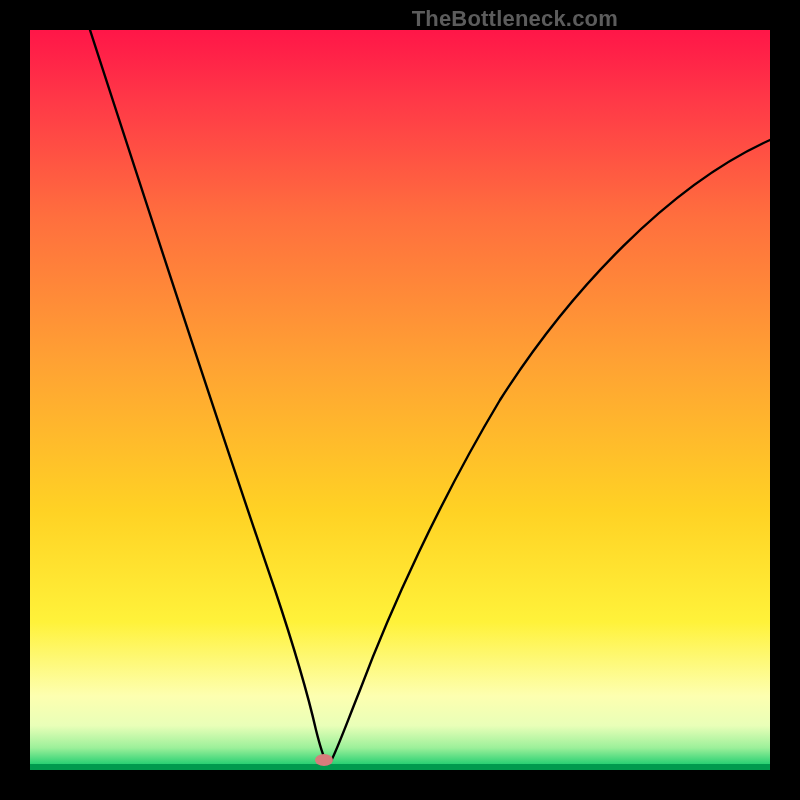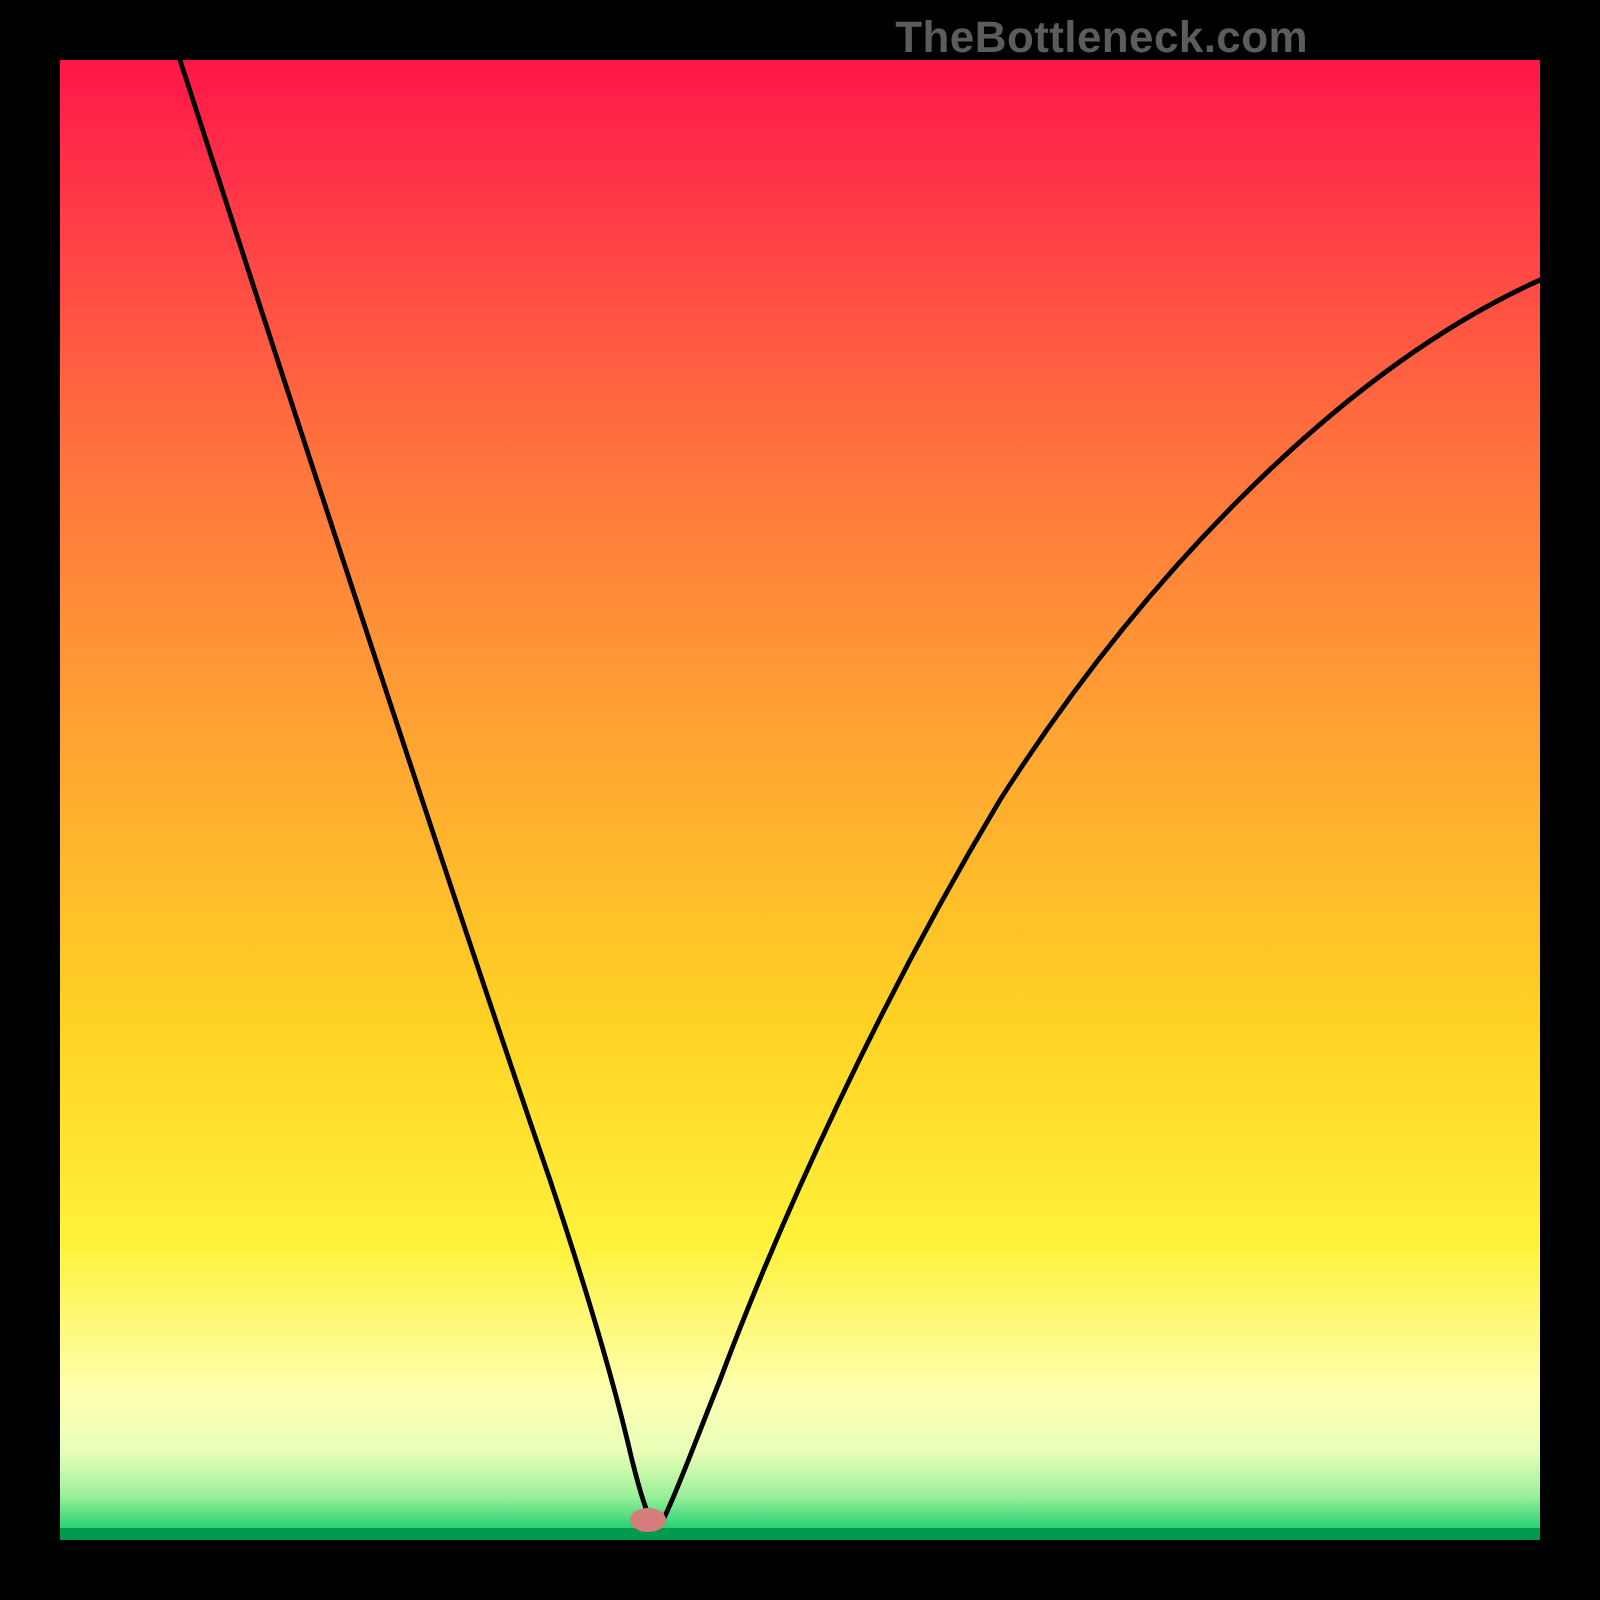--- a/index.html
+++ b/index.html
@@ -9,21 +9,20 @@
     height: 800px;
     overflow: hidden;
     background: #000;
     font-family: Arial, Helvetica, sans-serif;
   }
   .frame {
     position: relative;
     width: 632px;
     height: 800px;
     background: #000;
-    padding-left: 36px;
   }
   .watermark {
     position: absolute;
     top: 6px;
     right: 14px;
     color: #5c5c5c;
     font-size: 22px;
     font-weight: 600;
     letter-spacing: 0.2px;
     z-index: 10;

